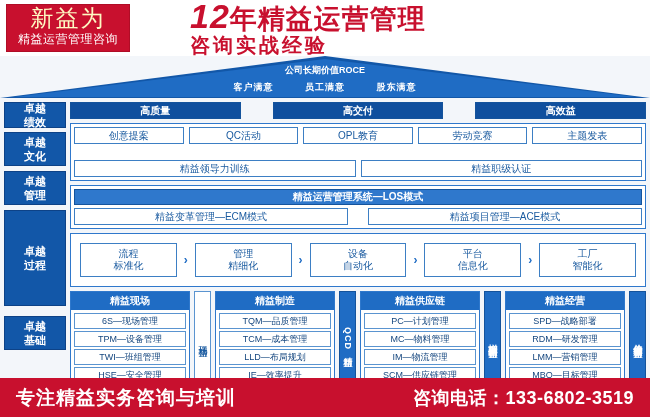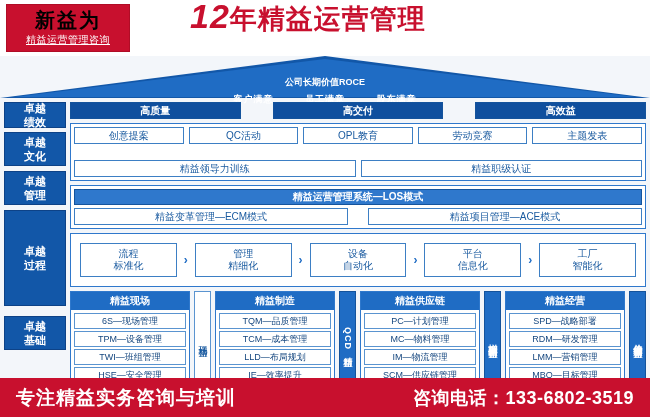--- a/index.html
+++ b/index.html
@@ -17,25 +17,25 @@
   .header {
     position:absolute; left:0; top:0; width:650px; height:56px;
     background:#ffffff;
   }
   .logo {
     position:absolute; left:6px; top:4px; width:124px; height:48px;
     background:#c8102e; border:1px solid #b00d26;
     display:flex; flex-direction:column; align-items:center; justify-content:center;
   }
   .logo-main {
-    color:#000000; font-size:20px; font-weight:bold; letter-spacing:2px;
+    color:#fef9c3; font-size:23px; font-weight:normal; letter-spacing:2px;
     line-height:21px;
   }
   .logo-sub {
-    color:#ffffff; font-size:10px; letter-spacing:0.5px; margin-top:2px;text-decoration:underline;
+    color:#ffffff; font-size:12px; letter-spacing:0.5px; margin-top:2px;
   }
   .header-title {
     position:absolute; left:190px; top:2px; width:455px; height:54px;
     color:#c8102e; text-align:left;
   }
   .ht-line1 { font-size:27px; font-weight:bold; line-height:29px; letter-spacing:1px;}
   .ht-num { font-size:34px; font-weight:bold; font-style:italic; }
   .ht-line2 { font-size:20px; font-weight:bold; line-height:23px; letter-spacing:3px;}
 
   
@@ -44,21 +44,21 @@
     background:#f3f6fa;
   }
 
   
   .roof {
     position:absolute; left:0; top:0; width:650px; height:42px;
   }
   .roof-shape {
     position:absolute; left:0; top:0; width:650px; height:42px;
   }
-  .roof-text { position:absolute; left:0; top:13px; width:650px; height:42px; }
+  .roof-text { position:absolute; left:0; top:1px; width:650px; height:42px; }
   .roof-t1 {
     position:absolute; left:0; top:7px; width:650px; text-align:center;
     color:#ffffff; font-size:9px; font-weight:bold;
   }
   .roof-t2 {
     position:absolute; left:0; top:24px; width:650px; text-align:center;
     color:#ffffff; font-size:9px; font-weight:bold; letter-spacing:1px;
   }
   .roof-t2 span { margin:0 14px; }
 
@@ -162,20 +162,21 @@
 
   <div class="header">
     <div class="logo">
       <div class="logo-main">新益为</div>
       <div class="logo-sub">精益运营管理咨询</div>
     </div>
     <div class="header-title">
       <div class="ht-line1">
         <span class="ht-num">12</span><span>年精益运营管理</span>
       </div>
+      <div class="ht-line2">咨询实战经验</div>
     </div>
   </div>
 
   <div class="main">
 
     <div class="roof">
       <svg class="roof-shape" viewBox="0 0 650 42" preserveAspectRatio="none">
         <polygon points="325,0 650,42 650,42 0,42 0,42" fill="#1257a8"></polygon>
         <polygon points="325,3 636,41 14,41" fill="#1f6cc4"></polygon>
       </svg>

